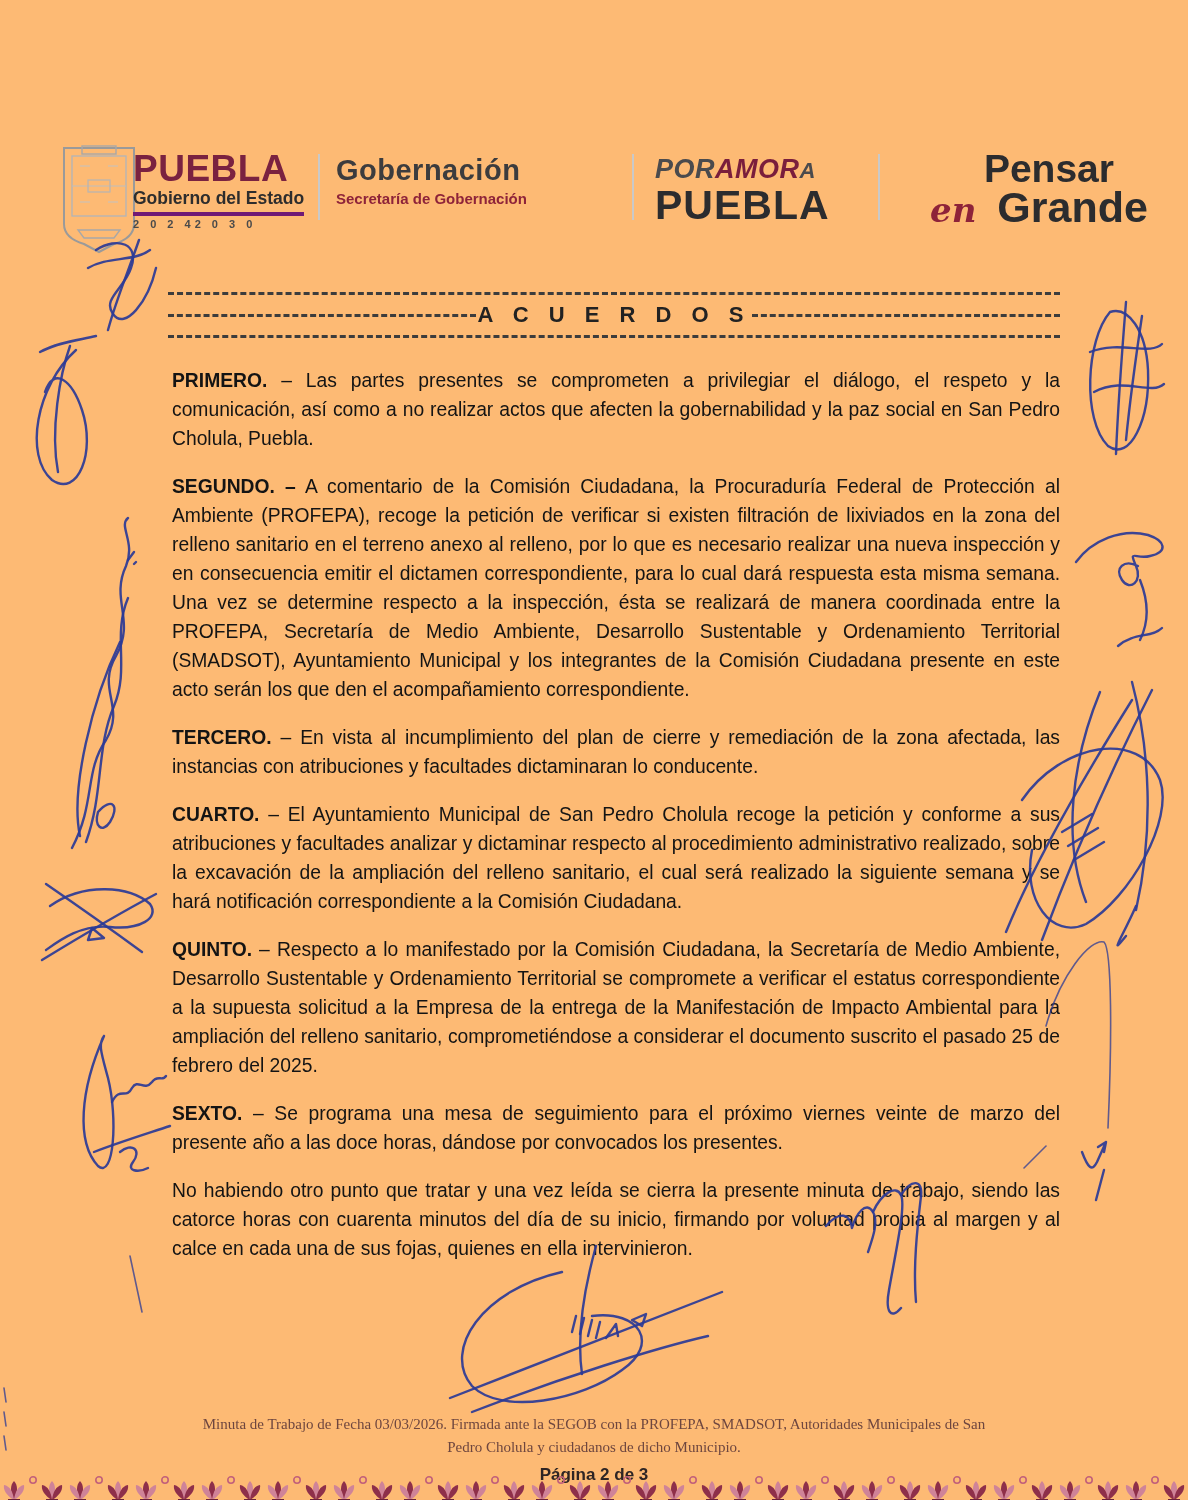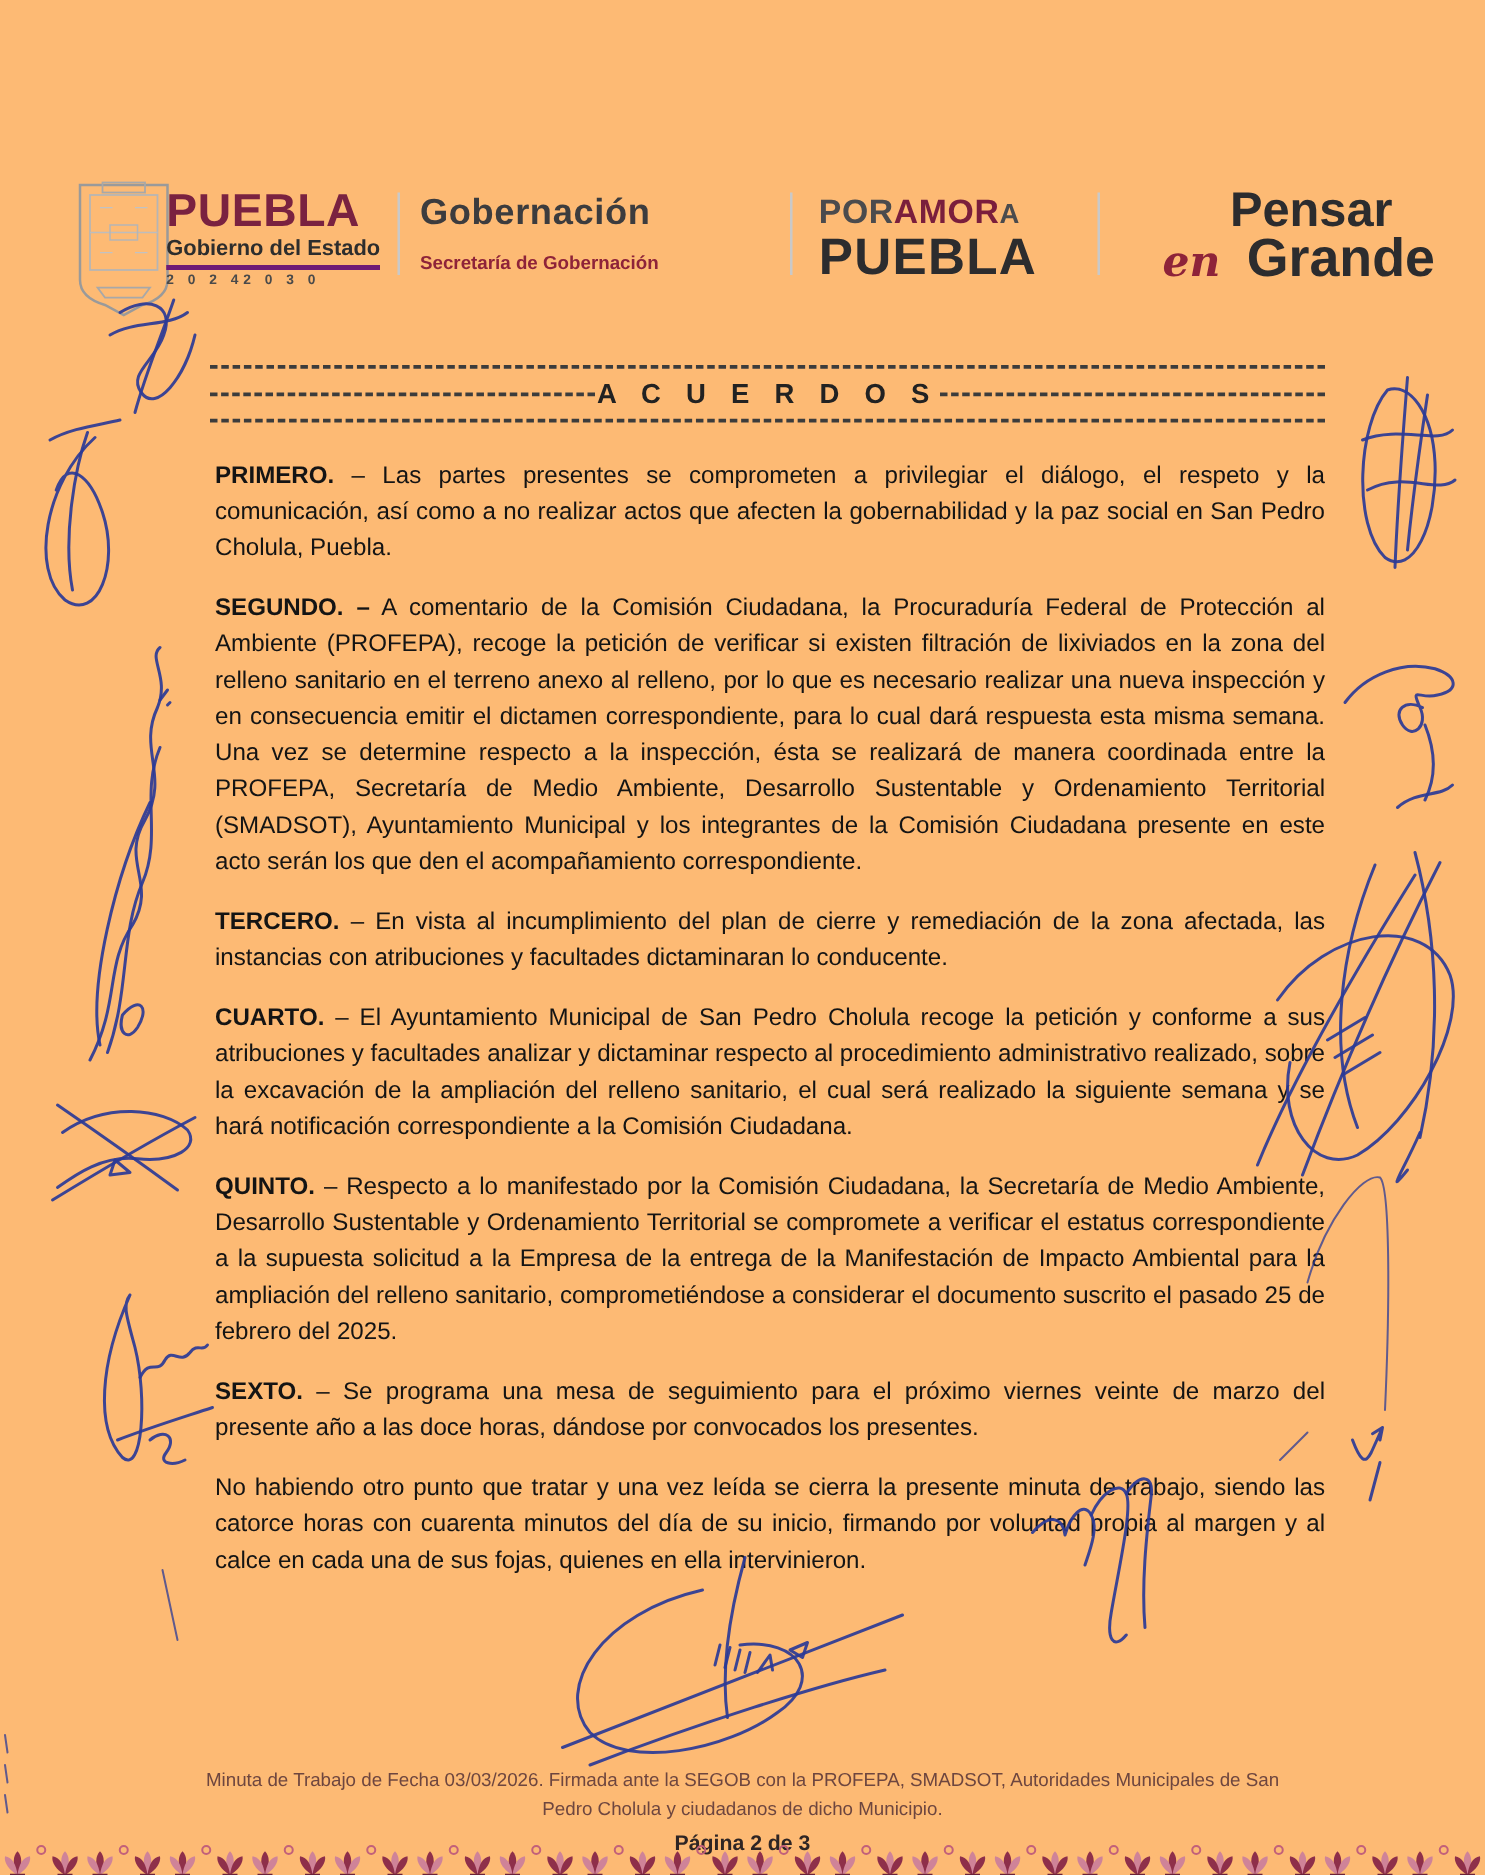--- a/index.html
+++ b/index.html
@@ -11,44 +11,44 @@
   
   .hdr{position:absolute;top:142px;left:0;width:1188px;height:120px;}
   .shield{position:absolute;left:58px;top:2px;}
   .logo-puebla{position:absolute;left:133px;top:8px;line-height:1;}
   .logo-puebla .t1{font-size:37px;font-weight:bold;color:#7a2240;letter-spacing:.5px;}
   .logo-puebla .t2{font-size:17.5px;font-weight:bold;color:#2d2d2d;margin-top:3px;padding-bottom:4px;border-bottom:4px solid #701a75;}
   .logo-puebla .t3{font-size:11px;font-weight:bold;color:#4a4a4a;letter-spacing:4px;margin-top:3px;display:flex;width:150px;}
   .vsep{position:absolute;top:12px;width:2px;height:66px;background:#c9c9c9;}
   .logo-gob{position:absolute;left:336px;top:14px;line-height:1;}
   .logo-gob .t1{font-size:29px;font-weight:bold;color:#3c3c3e;letter-spacing:.5px;}
-  .logo-gob .t2{font-size:15px;font-weight:bold;color:#8e2339;margin-top:18px;}
+  .logo-gob .t2{font-size:15px;font-weight:bold;color:#8e2339;margin-top:6px;}
   .logo-amor{position:absolute;left:655px;top:14px;line-height:1;}
-  .logo-amor .l1{font-size:27px;letter-spacing:.5px;}
+  .logo-amor .l1{font-size:27px;letter-spacing:.5px;font-style:italic;}
   .logo-amor .por{font-weight:600;color:#4b4b4d;}
   .logo-amor .amor{font-weight:800;color:#7a1e3c;}
   .logo-amor .aa{font-weight:600;color:#4b4b4d;font-size:22px;}
   .logo-amor .l2{font-size:41px;font-weight:800;color:#2c2c2e;letter-spacing:1px;margin-top:2px;}
   .logo-pensar{position:absolute;left:930px;top:8px;width:200px;text-align:right;line-height:.95;}
   .logo-pensar .t1{font-size:39px;font-weight:800;color:#2c2c2e;padding-right:16px;}
   .logo-pensar .en{font-family:"DejaVu Serif", serif;font-style:italic;font-size:34px;font-weight:bold;color:#8e2339;margin-right:-6px;}
   .logo-pensar .gr{font-size:43px;font-weight:700;color:#2c2c2e;margin-left:27px;}
   
   .acuerdos{position:absolute;left:168px;top:292px;width:892px;}
   .rule{border-top:3px dashed #3c3c3c;height:0;}
   .acuerdos .mid{display:flex;align-items:center;margin:7px 0;}
   .acuerdos .mid .d{flex:1;border-top:3px dashed #3c3c3c;height:0;}
   .acuerdos .mid .t{font-size:22px;font-weight:bold;letter-spacing:7px;color:#222;padding:0 2px;white-space:nowrap;}
   
   .doc{position:absolute;left:172px;top:366px;width:888px;font-size:19.3px;line-height:29px;text-align:justify;color:#141414;}
   .doc p{margin:0 0 19px;}
   .doc .lbl{font-weight:bold;}
   
   .footer{position:absolute;left:0;top:1413px;width:1188px;text-align:center;line-height:1.55;}
-  .footer .f1{font-size:15px;color:#6e463f;}
+  .footer .f1{font-size:15px;color:#6e463f;font-family:Liberation Serif, serif;}
   .footer .pg{font-size:17px;font-weight:bold;color:#2e2524;margin-top:2px;text-align:center;}
   .strip{position:absolute;left:0;bottom:-2px;width:1188px;height:27px;display:flex;overflow:hidden;}
   .strip svg{flex:0 0 auto;}
   
   .sigs{position:absolute;left:0;top:0;width:1188px;height:1500px;pointer-events:none;}
   .sigs path{fill:none;stroke:#2b3a96;stroke-width:2.4;stroke-linecap:round;stroke-linejoin:round;opacity:.92;}
   .sigs .thin path{stroke-width:1.6;opacity:.75;}
 </style>
 </head>
 <body>

